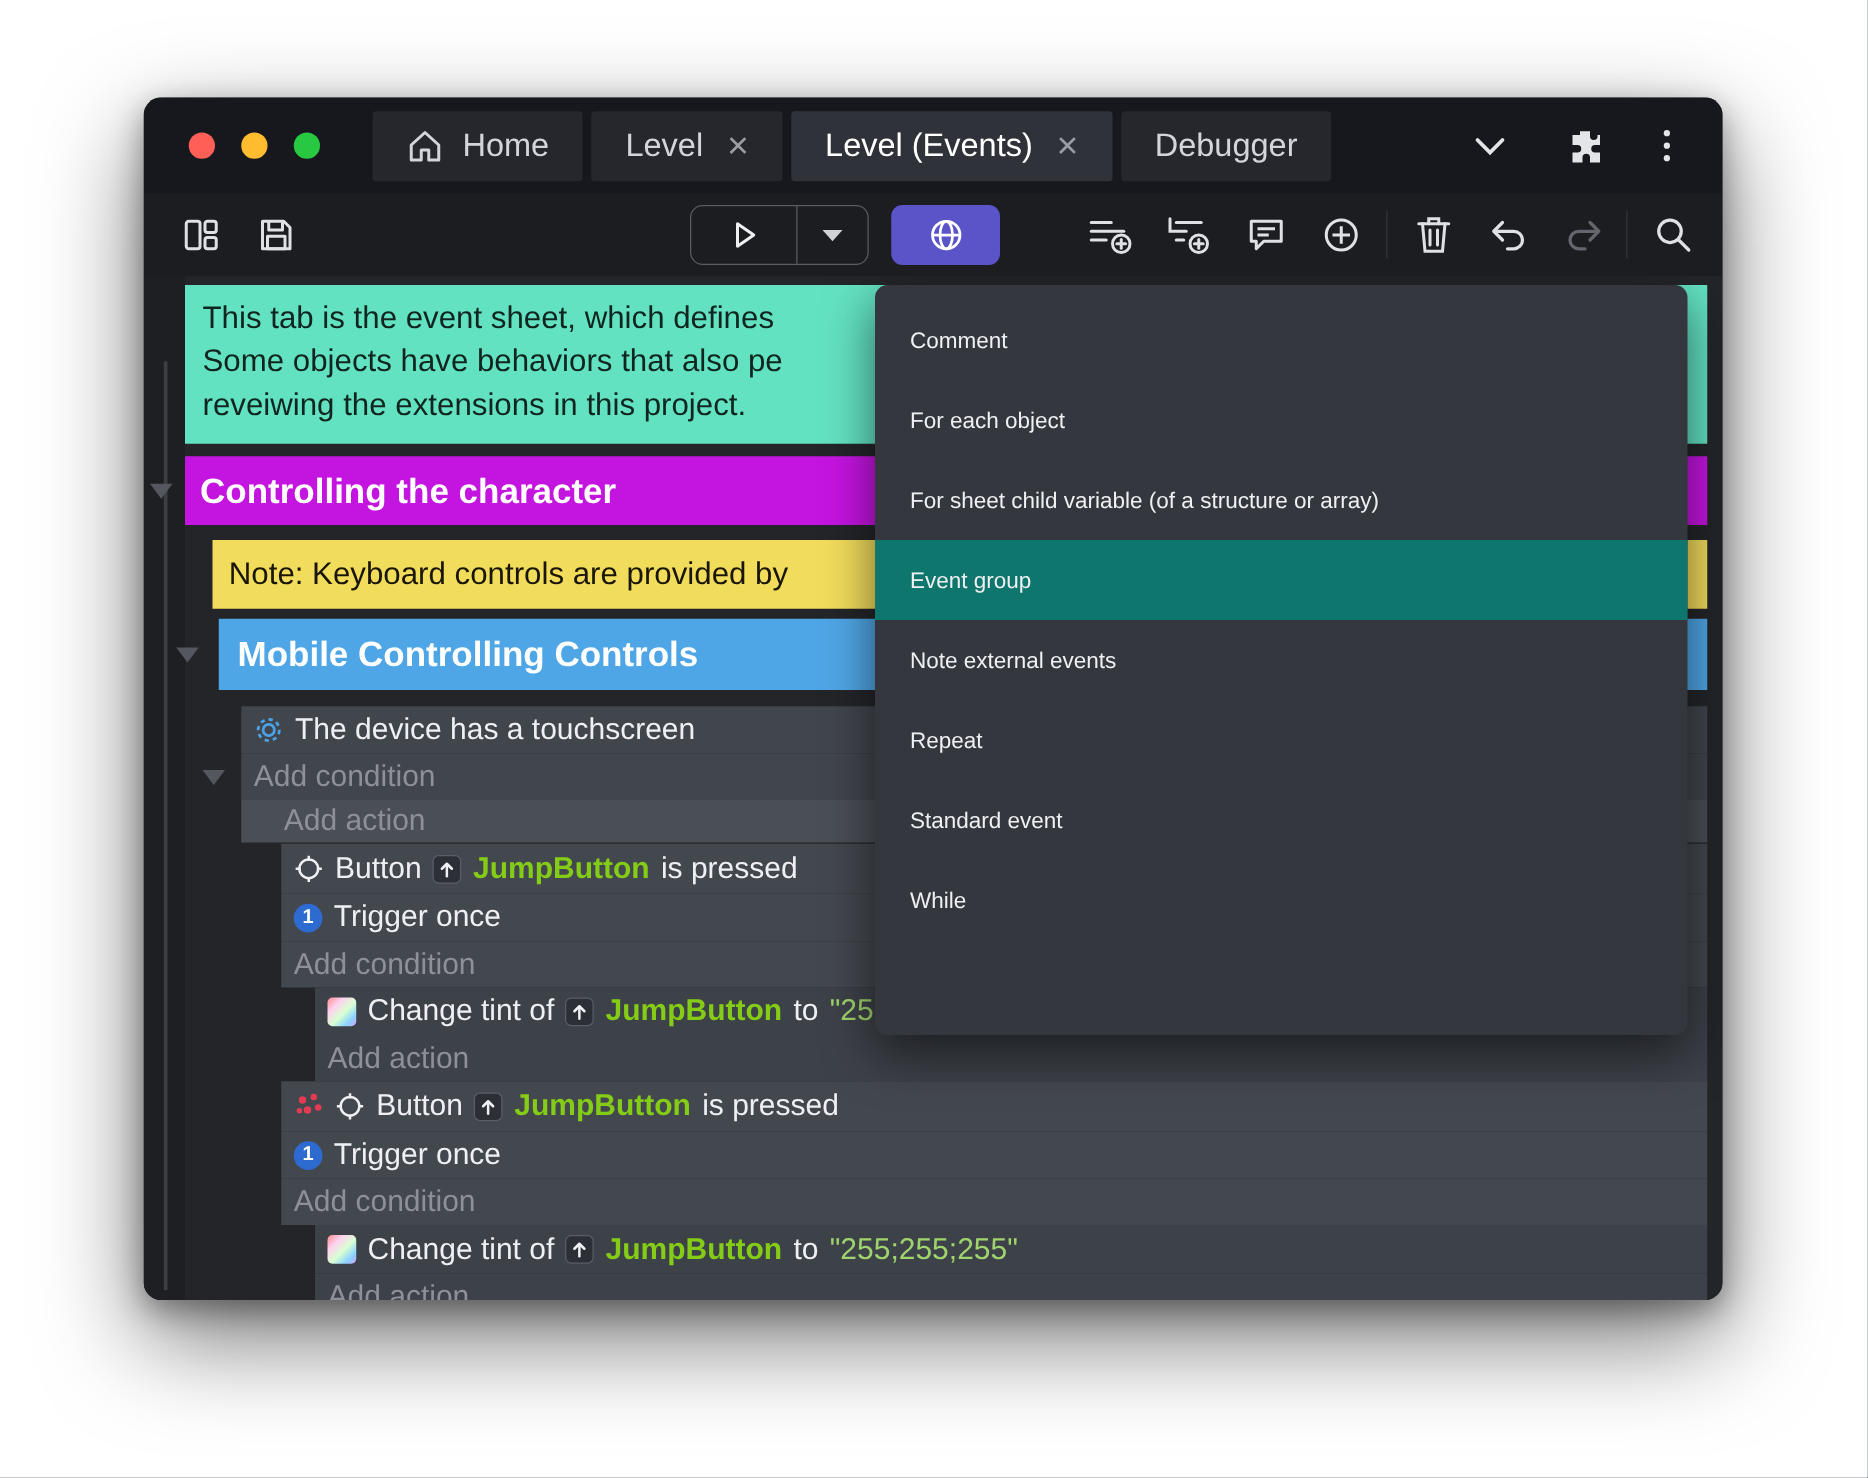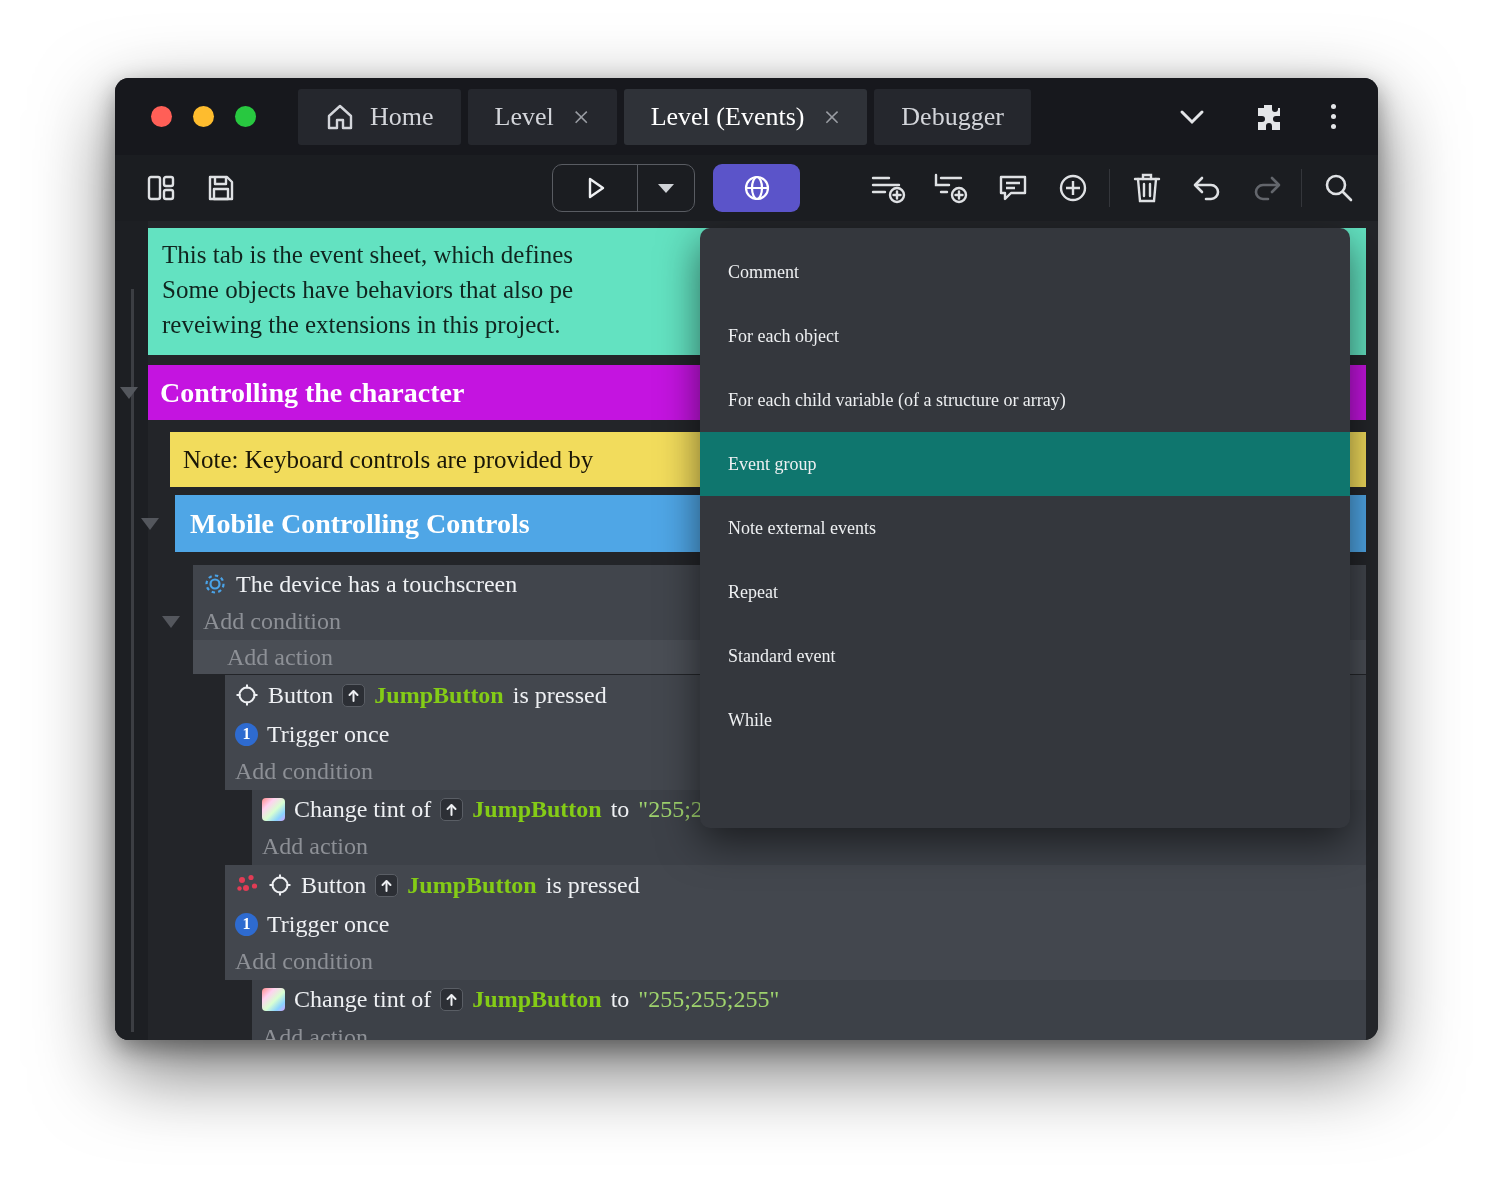--- a/index.html
+++ b/index.html
@@ -1,17 +1,17 @@
 <!DOCTYPE html>
 <html><head>
 <meta charset="utf-8">
 <style>
   * { margin:0; padding:0; box-sizing:border-box; }
   html,body { width:1494px; height:1182px; background:#ffffff; font-family:"Liberation Sans",sans-serif; }
-  .canvas { position:relative; width:1494px; height:1182px; overflow:hidden;font-family:Liberation Serif, serif; }
+  .canvas { position:relative; width:1494px; height:1182px; overflow:hidden; }
 
   .window { position:absolute; left:115px; top:78px; width:1263px; height:962px;
             background:#202227; border-radius:14px; overflow:hidden;
             box-shadow:0 30px 80px rgba(0,0,0,0.55), 0 8px 24px rgba(0,0,0,0.35); }
 
   
   .titlebar { height:77px; background:#17181d; display:flex; align-items:center; }
   .traffic { display:flex; gap:21px; padding:0 42px 0 36px; flex:0 0 auto; }
   .light { width:21px; height:21px; border-radius:50%; }
   .light.red { background:#ff5f57; } .light.yellow { background:#febc2e; } .light.green { background:#28c840; }
@@ -452,21 +452,21 @@
       </div>
 
       <div class="menu">
         <div class="mitem">
             <span>Comment</span>
           </div>
         <div class="mitem">
             <span>For each object</span>
           </div>
         <div class="mitem">
-            <span>For each child variable (of a structure or array)</span>
+            <span>For sheet child variable (of a structure or array)</span>
           </div>
         <div class="mitem hl">
             <span>Event group</span>
           </div>
         <div class="mitem">
             <span>Note external events</span>
           </div>
         <div class="mitem">
             <span>Repeat</span>
           </div>

